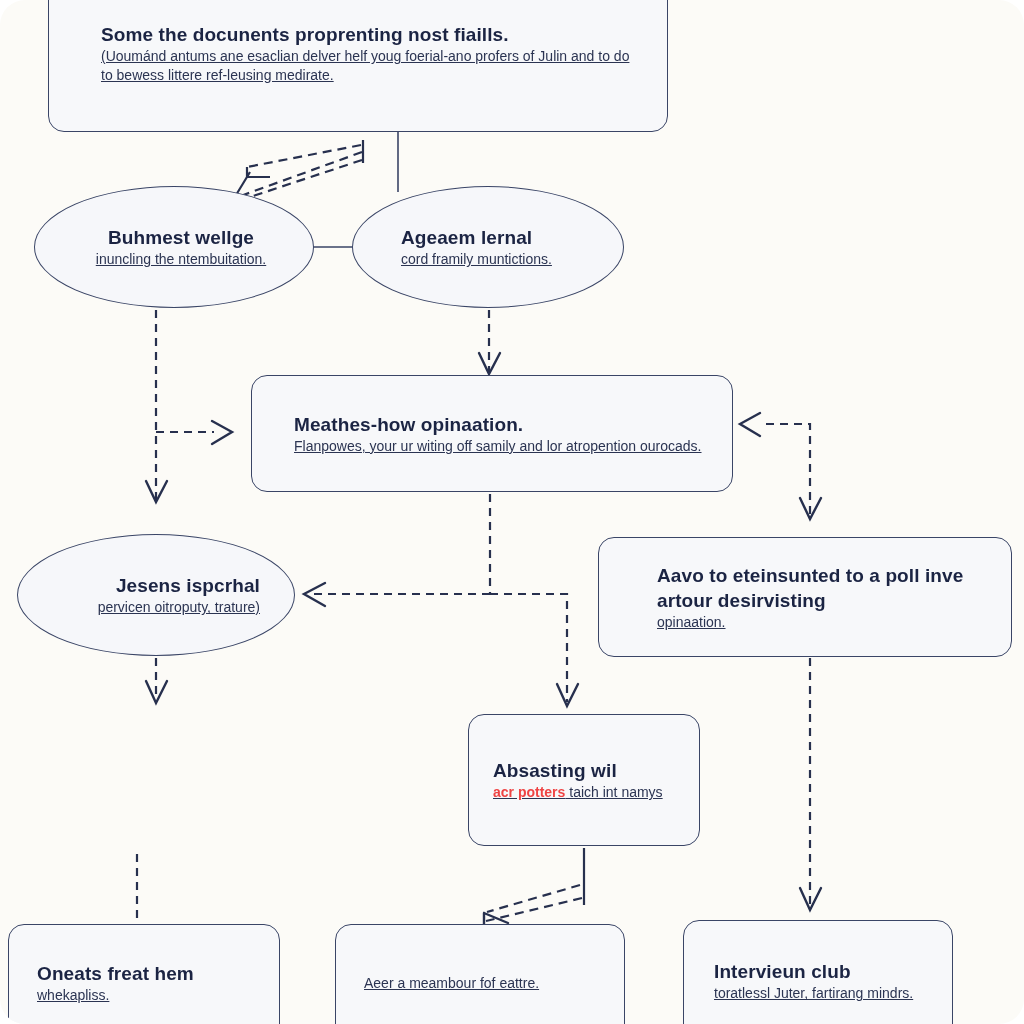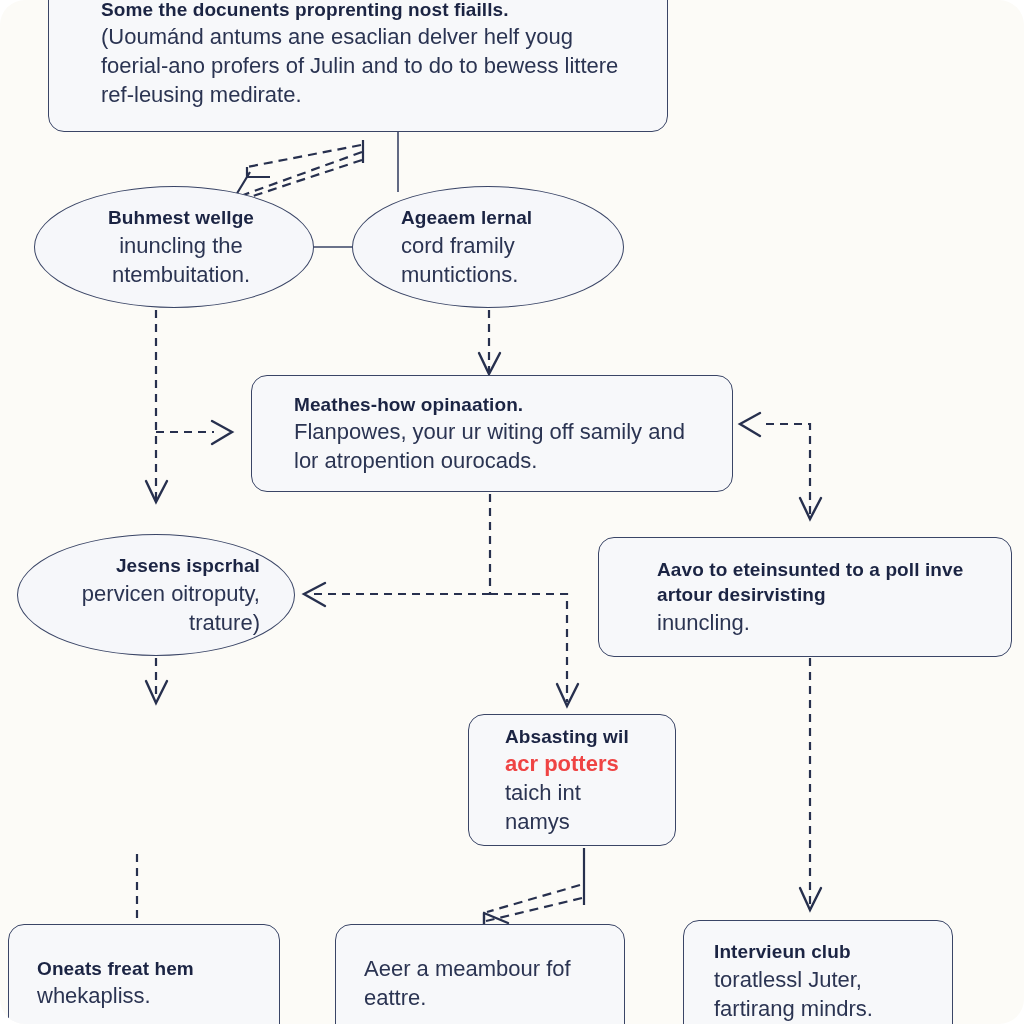--- a/index.html
+++ b/index.html
@@ -55,39 +55,40 @@
     border: 1.5px solid #3a4566;
   }
   .node .ttl {
     font-weight: bold;
     font-size: 19px;
     line-height: 1.32;
     letter-spacing: 0.1px;
     color: #1b2443;
   }
   .node .bdy {
-    font-size: 22px;
+    font-size: 14px;
     line-height: 1.32;
     color: #2b3452;
     font-weight: normal;
+    text-decoration: underline;
   }
   .node .bdy .em {
     font-weight: bold;
     color: #ef4444;
   }
 
   
   #node-intro     { left: 48px;  top: -26px;  width: 620px; height: 158px; padding-left: 52px; }
   #node-left-a    { left: 34px;  top: 186px;  width: 280px; height: 122px; text-align: center; }
   #node-right-a   { left: 352px; top: 186px;  width: 272px; height: 122px; }
   #node-center    { left: 251px; top: 375px;  width: 482px; height: 117px; padding-left: 42px; }
   #node-left-b    { left: 17px;  top: 534px;  width: 278px; height: 122px; text-align: right; }
   #node-right-b   { left: 598px; top: 537px;  width: 414px; height: 120px; padding-left: 58px; }
   #node-left-c    { left: 18px;  top: 704px;  width: 278px; height: 148px; padding-left: 48px; }
-  #node-mid-c     { left: 468px; top: 714px;  width: 208px; height: 132px; padding-left: 36px; }
+  #node-mid-c     { left: 468px; top: 714px;  width: 232px; height: 132px; padding-left: 24px; }
   #node-bot-1     { left: 8px;   top: 924px;  width: 272px; height: 118px; padding-left: 28px; }
   #node-bot-2     { left: 335px; top: 924px;  width: 290px; height: 118px; padding-left: 28px; }
   #node-bot-3     { left: 683px; top: 920px;  width: 270px; height: 122px; padding-left: 30px; }
 </style>
 </head>
 <body>
 
 <div id="canvas">
 
   <svg id="edge-layer" viewBox="0 0 1024 1024" xmlns="http://www.w3.org/2000/svg">
@@ -157,21 +158,21 @@
       <div class="bdy">Flanpowes, your ur witing off samily and lor atropention ourocads.</div>
     </div>
 
     <div class="node ellipse" id="node-left-b">
       <div class="ttl">Jesens ispcrhal</div>
       <div class="bdy">pervicen oitroputy, trature)</div>
     </div>
 
     <div class="node box" id="node-right-b">
       <div class="ttl">Aavo to eteinsunted to a poll inve artour desirvisting</div>
-      <div class="bdy">inuncling.</div>
+      <div class="bdy">opinaation.</div>
     </div>
 
 
     <div class="node box" id="node-mid-c">
       <div class="ttl">Absasting wil</div>
       <div class="bdy"><span class="em">acr potters</span><span> taich int namys</span></div>
     </div>
 
     <div class="node box" id="node-bot-1">
       <div class="ttl">Oneats freat hem</div>

